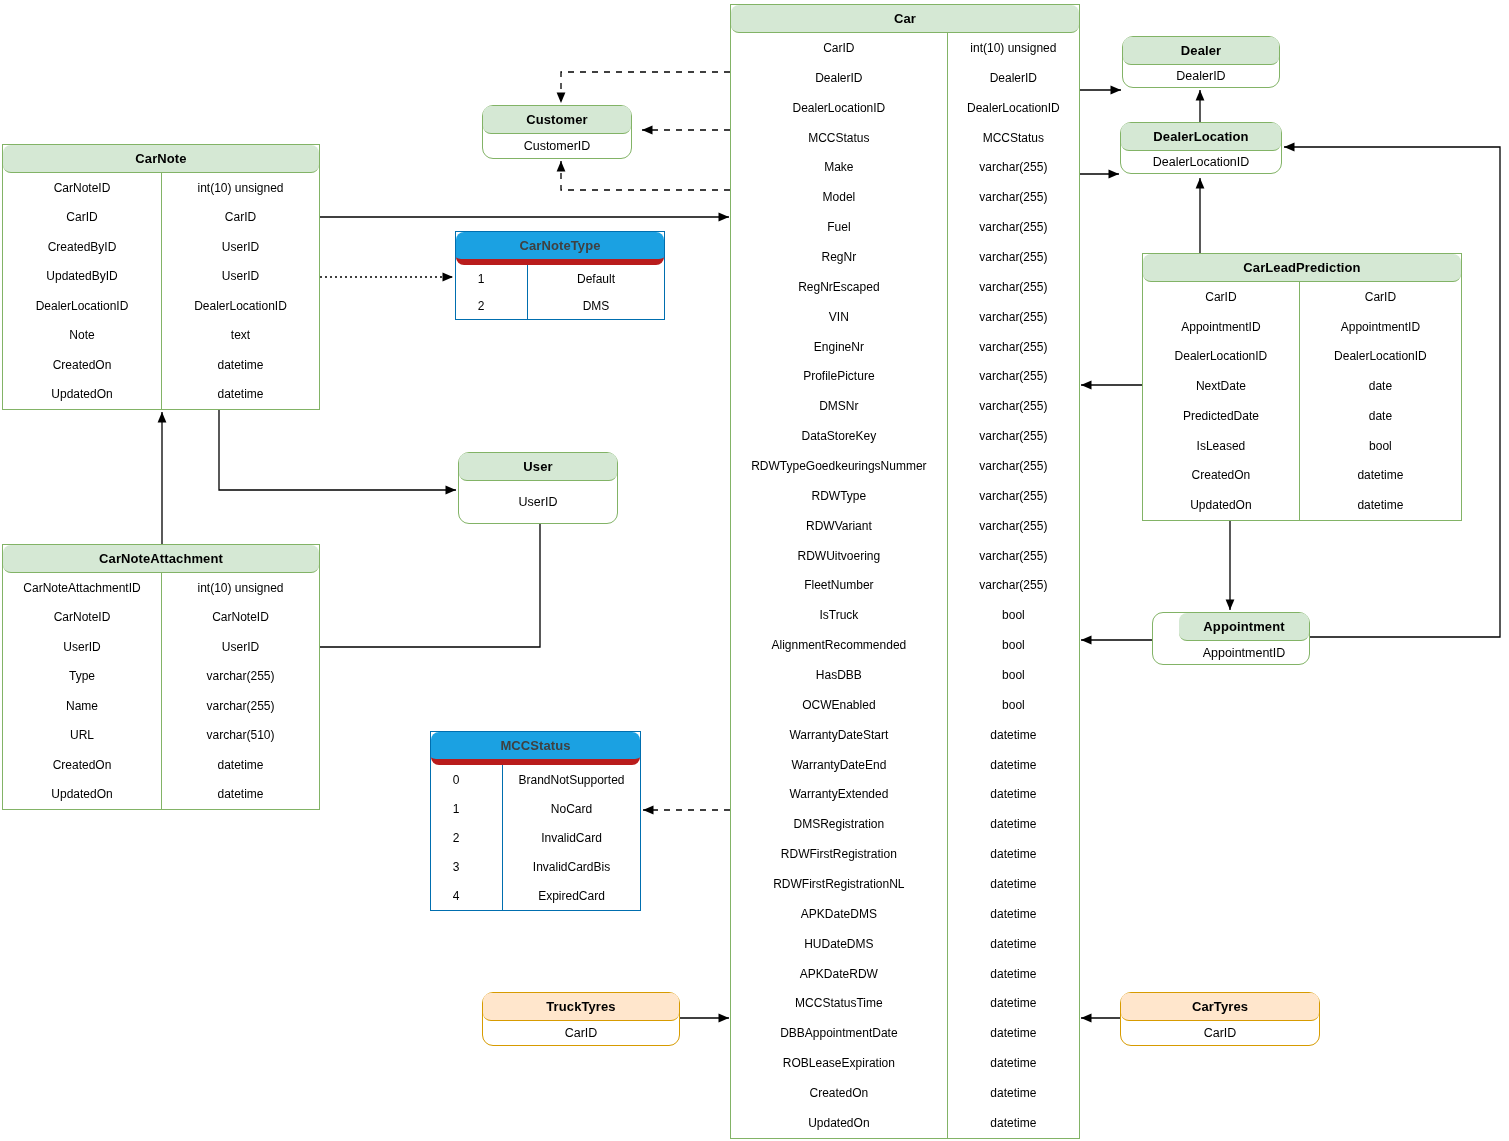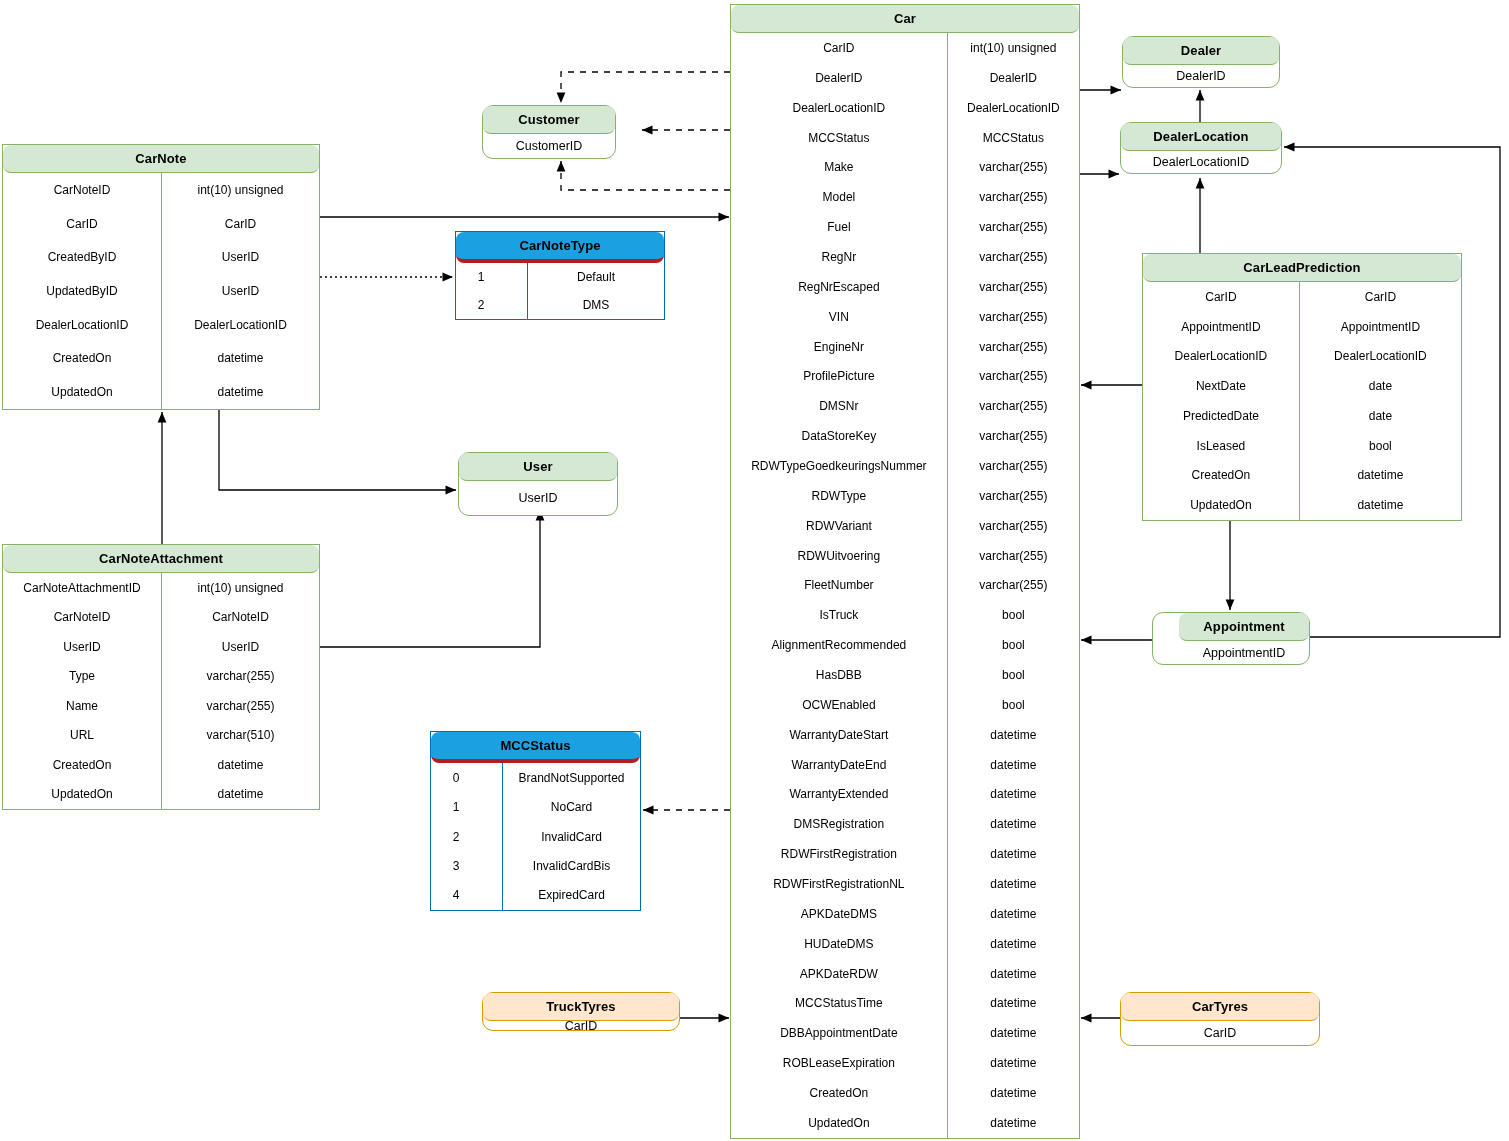--- a/index.html
+++ b/index.html
@@ -30,21 +30,21 @@
     display:flex;align-items:center;justify-content:center;
     font-size:12px;white-space:nowrap;overflow:hidden;
   }
 
   
   .tbl.green{border:1px solid #82b366;}
   .tbl.green .hdr{background:#d5e8d4;border-bottom:1px solid #82b366;}
   .tbl.green .c1{border-left:1px solid #82b366;}
 
   .tbl.blue{border:1px solid #006eaf;}
-  .tbl.blue .hdr{background:#1ba1e2;color:#000000;border-bottom:4px solid #b91c1c;}
+  .tbl.blue .hdr{background:#1ba1e2;color:#404040;border-bottom:6px solid #b91c1c;}
   .tbl.blue .c1{border-left:1px solid #006eaf;margin-left:21px;}
 
   .tbl.orange{border:1px solid #d79b00;}
   .tbl.orange .hdr{background:#ffe6cc;border-bottom:1px solid #d79b00;}
 
   
   .tbl.entity .c0{flex:0 0 var(--split,50%);}
   .tbl.entity .c1{flex:1 1 auto;}
 
   
@@ -259,20 +259,24 @@
           </div>
           <div class="row">
             <div class="cell c0">UpdatedByID</div>
             <div class="cell c1">UserID</div>
           </div>
           <div class="row">
             <div class="cell c0">DealerLocationID</div>
             <div class="cell c1">DealerLocationID</div>
           </div>
           <div class="row">
+            <div class="cell c0">Note</div>
+            <div class="cell c1">text</div>
+          </div>
+          <div class="row">
             <div class="cell c0">CreatedOn</div>
             <div class="cell c1">datetime</div>
           </div>
           <div class="row">
             <div class="cell c0">UpdatedOn</div>
             <div class="cell c1">datetime</div>
           </div>
         </div>
       </div>
       <div class="tbl green entity" style="left: 2px; top: 544px; width: 318px; height: 266px; --split: 50%;">
@@ -380,29 +384,29 @@
           <div class="row">
             <div class="cell c0">3</div>
             <div class="cell c1">InvalidCardBis</div>
           </div>
           <div class="row">
             <div class="cell c0">4</div>
             <div class="cell c1">ExpiredCard</div>
           </div>
         </div>
       </div>
-      <div class="tbl green ref" style="left: 482px; top: 105px; width: 134px; height: 54px;">
+      <div class="tbl green ref" style="left: 482px; top: 105px; width: 150px; height: 54px;">
         <div class="hdr">Customer</div>
         <div class="body">
           <div class="row">
             <div class="cell c0">CustomerID</div>
           </div>
         </div>
       </div>
-      <div class="tbl green ref" style="left: 458px; top: 452px; width: 160px; height: 64px;">
+      <div class="tbl green ref" style="left: 458px; top: 452px; width: 160px; height: 72px;">
         <div class="hdr">User</div>
         <div class="body">
           <div class="row">
             <div class="cell c0">UserID</div>
           </div>
         </div>
       </div>
       <div class="tbl green ref" style="left: 1122px; top: 36px; width: 158px; height: 52px;">
         <div class="hdr">Dealer</div>
         <div class="body">
@@ -420,21 +424,21 @@
         </div>
       </div>
       <div class="tbl green ref" style="left: 1152px; top: 612px; width: 158px; height: 53px; padding-left: 26px;">
         <div class="hdr">Appointment</div>
         <div class="body">
           <div class="row">
             <div class="cell c0">AppointmentID</div>
           </div>
         </div>
       </div>
-      <div class="tbl orange ref" style="left: 482px; top: 992px; width: 198px; height: 39px;">
+      <div class="tbl orange ref" style="left: 482px; top: 992px; width: 198px; height: 54px;">
         <div class="hdr">TruckTyres</div>
         <div class="body">
           <div class="row">
             <div class="cell c0">CarID</div>
           </div>
         </div>
       </div>
       <div class="tbl orange ref" style="left: 1120px; top: 992px; width: 200px; height: 54px;">
         <div class="hdr">CarTyres</div>
         <div class="body">

